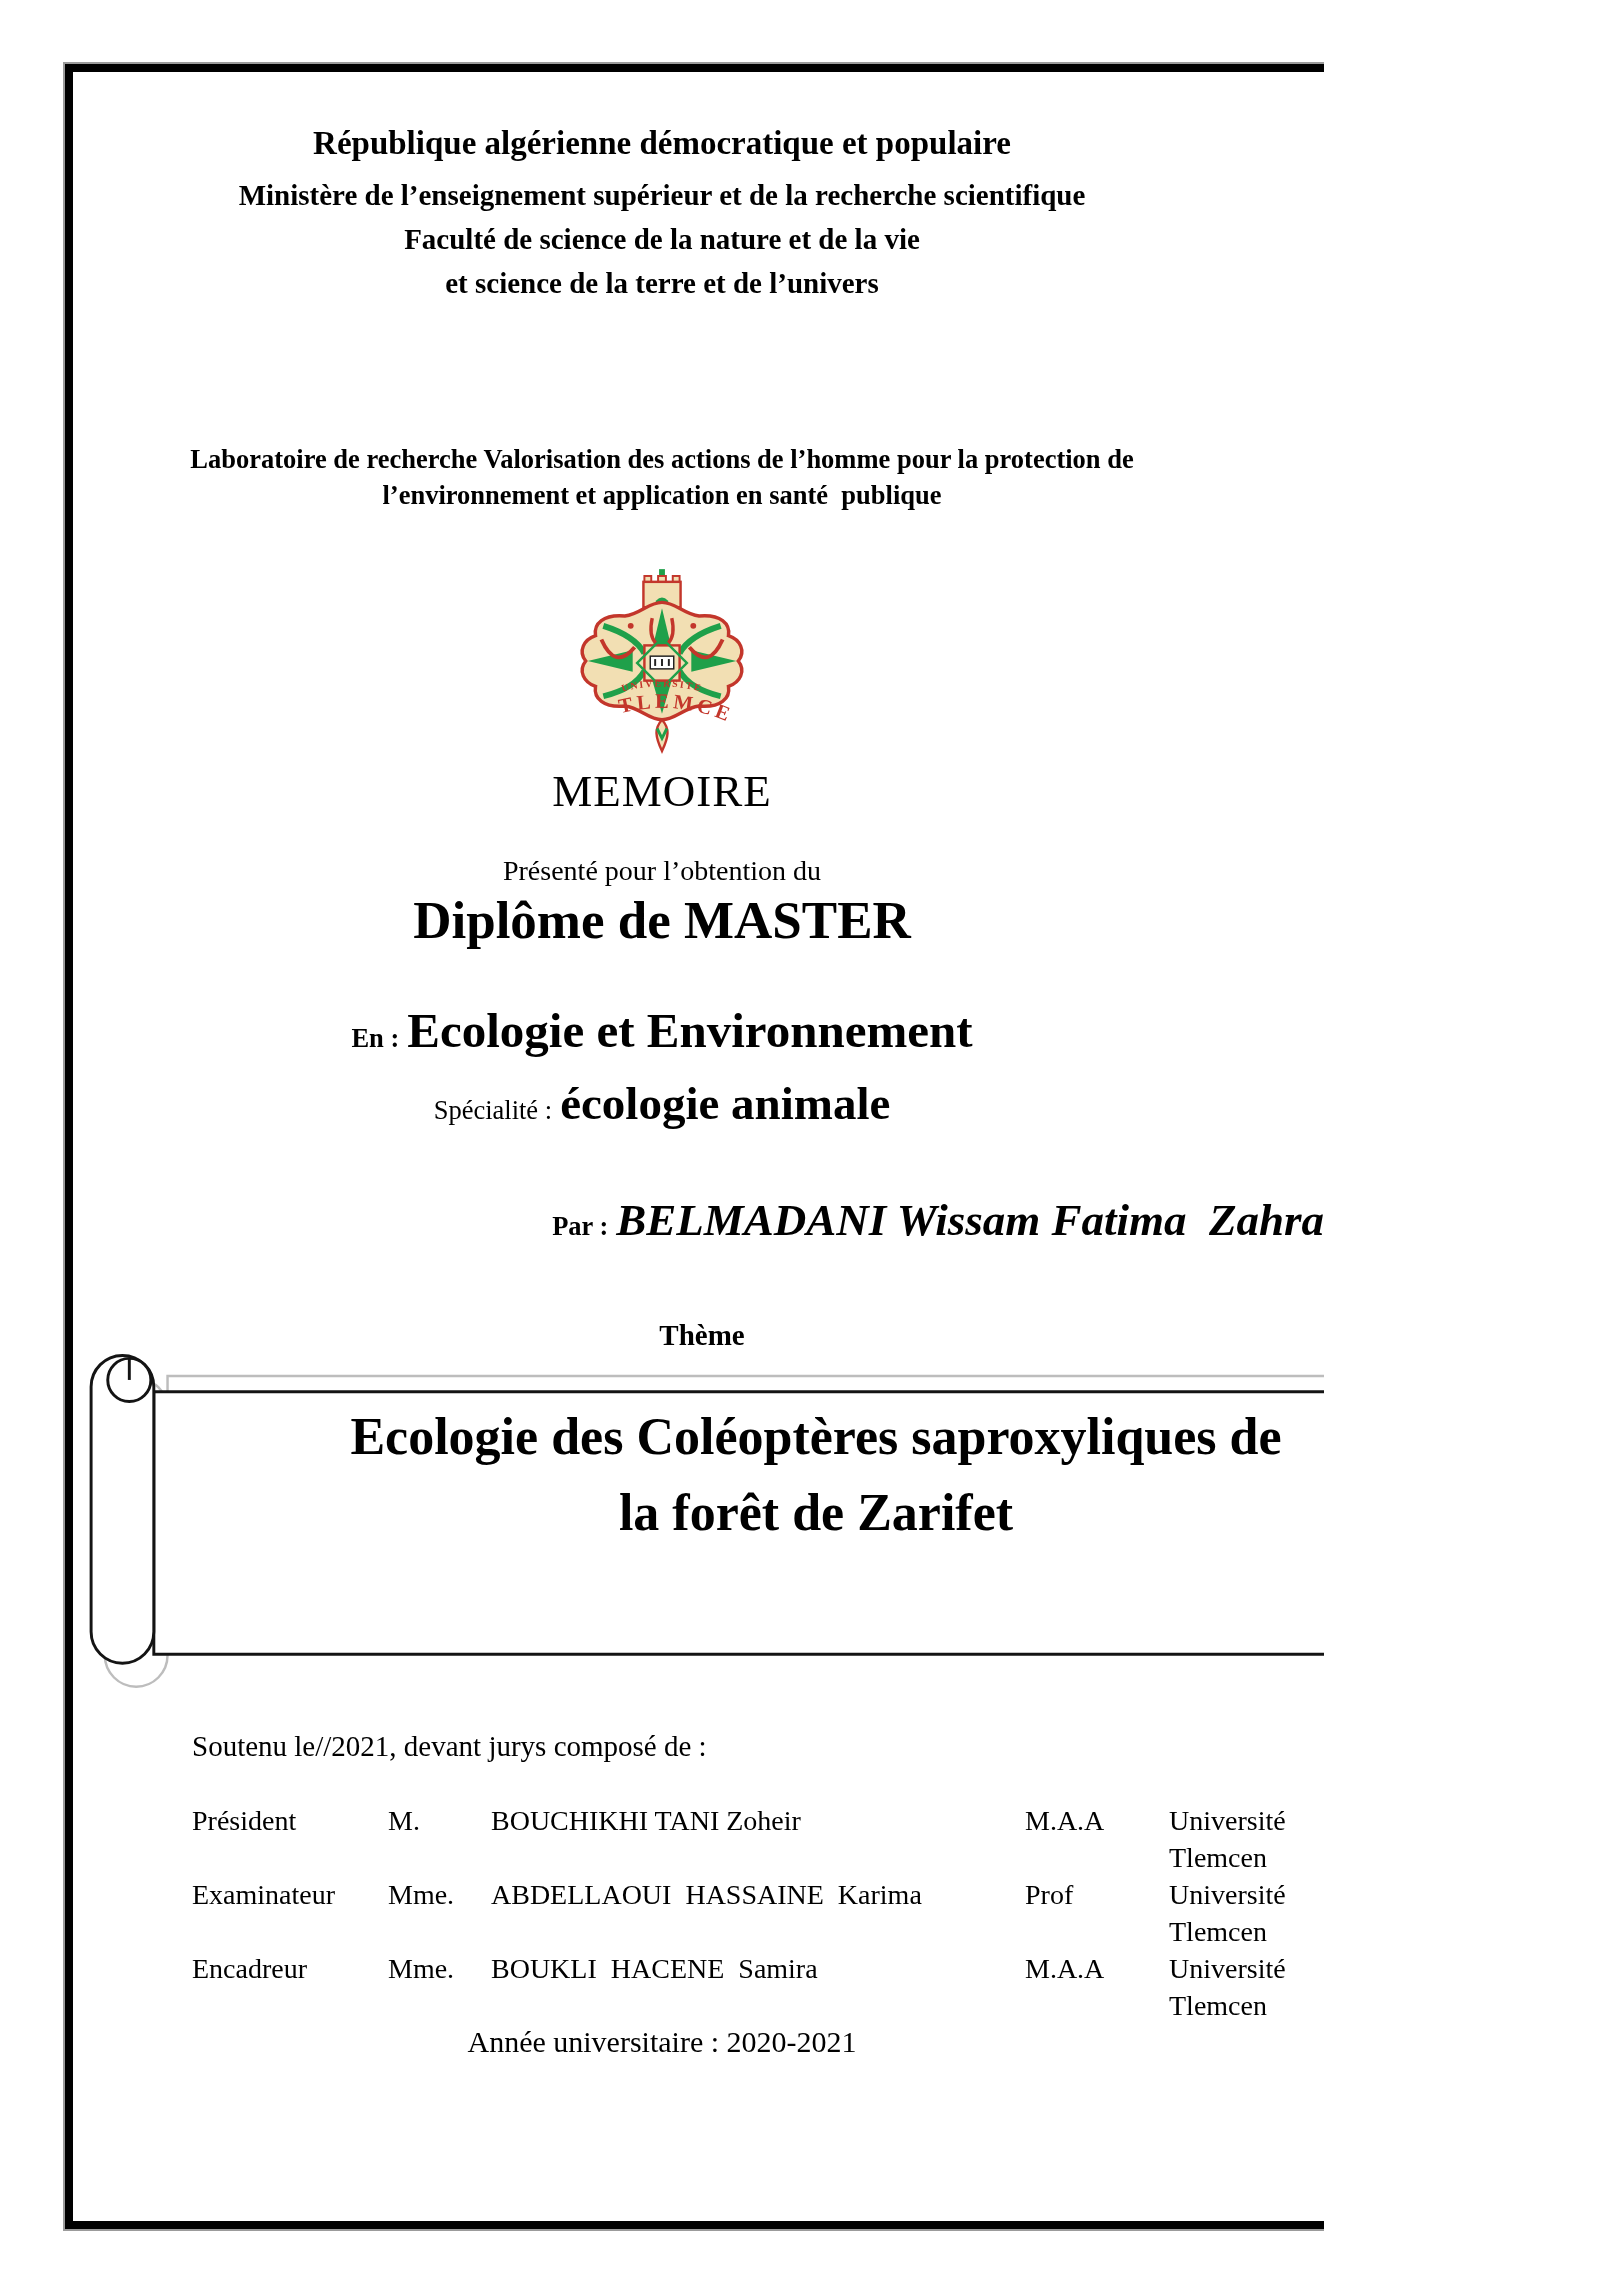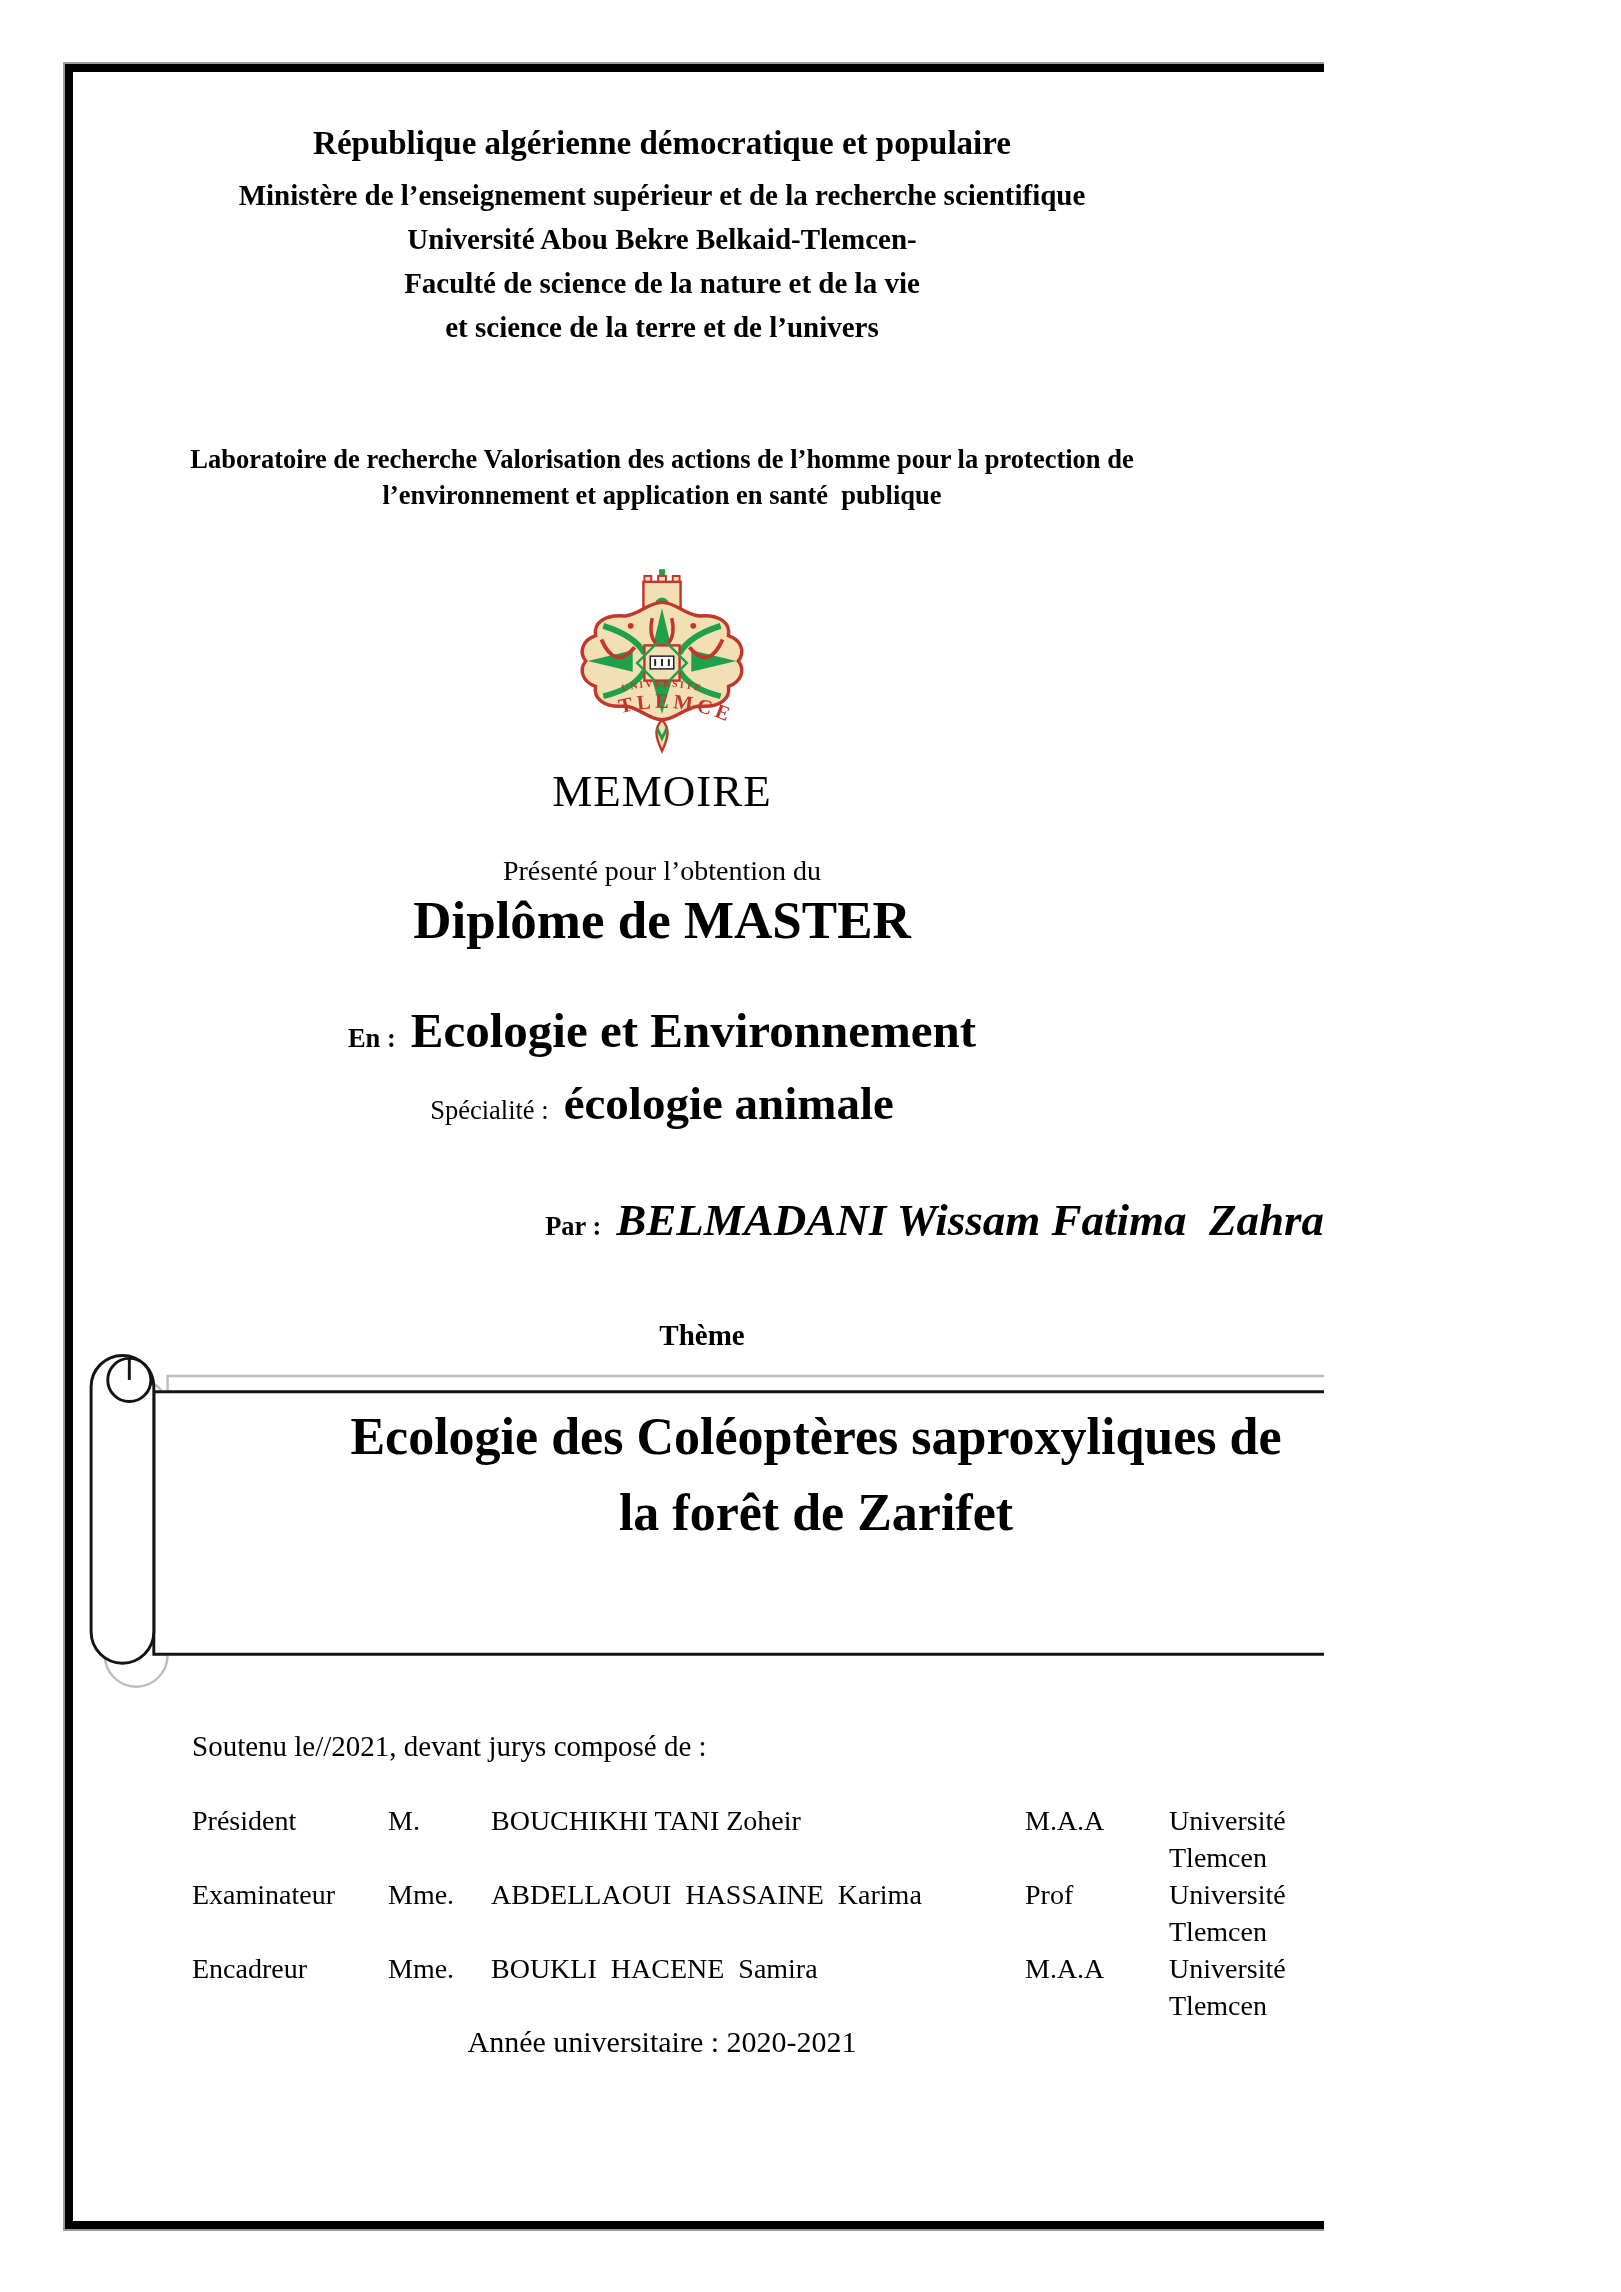--- a/index.html
+++ b/index.html
@@ -27,21 +27,21 @@
 
   .hdr-l1{top:125px; font-size:33px; font-weight:bold;}
   .hdr-rest{top:173px; font-size:29px; font-weight:bold; line-height:44px;}
   .lab{top:441px; font-size:26.5px; font-weight:bold; line-height:36px;}
 
   .emblem-wrap{top:567px; display:flex; justify-content:center;}
   .memoire{top:765px; font-size:45px; font-weight:normal; letter-spacing:1px;}
   .presented{top:855px; font-size:28px; font-weight:normal;}
   .diploma{top:890px; font-size:53px; font-weight:bold;}
 
-  .line-pair{display:flex; justify-content:center; align-items:baseline; gap:15px;}
+  .line-pair{display:flex; justify-content:center; align-items:baseline; gap:8px;}
   .en-line{top:1002px;}
   .en-line .lbl{font-size:26.5px; font-weight:bold;}
   .en-line .val{font-size:49px; font-weight:bold;}
   .spec-line{top:1076px;}
   .spec-line .lbl{font-size:26.5px; font-weight:normal;}
   .spec-line .val{font-size:47px; font-weight:bold;}
   .par-line{top:1194px;justify-content:flex-end;}
   .par-line .lbl{font-size:26.5px; font-weight:bold;}
   .par-line .val{font-size:45px; font-weight:bold; font-style:italic;}
 
@@ -98,21 +98,20 @@
 </head>
 <body style="--emblem-tan: #f2dfb3; --emblem-green: #1fa04a; --emblem-red: #c3362b; --brand-teal: #5899a8; --brand-navy: #1c5a7e;">
 
 <div class="page">
 
   <div class="frame"></div>
 
   <div class="abs hdr-l1">République algérienne démocratique et populaire</div>
   <div class="abs hdr-rest">
     <div>Ministère de l’enseignement supérieur et de la recherche scientifique</div>
-    <div>Université Abou Bekre Belkaid-Tlemcen-</div>
     <div>Faculté de science de la nature et de la vie</div>
     <div>et science de la terre et de l’univers</div>
   </div>
 
   <div class="abs lab">
     <div>Laboratoire de recherche Valorisation des actions de l’homme pour la protection de</div>
     <div class="ws">l’environnement et application en santé  publique</div>
   </div>
 
   <div class="abs emblem-wrap">

